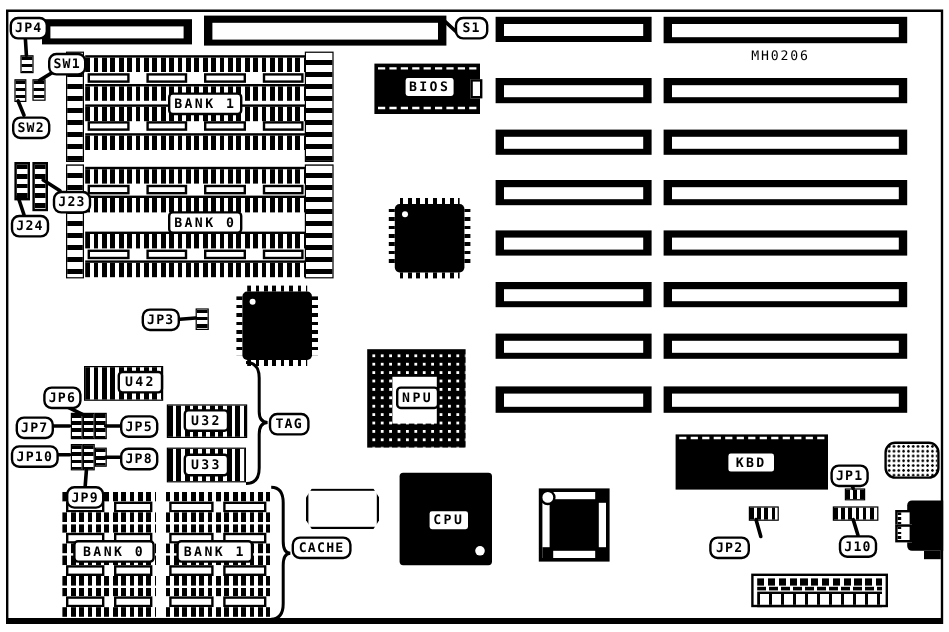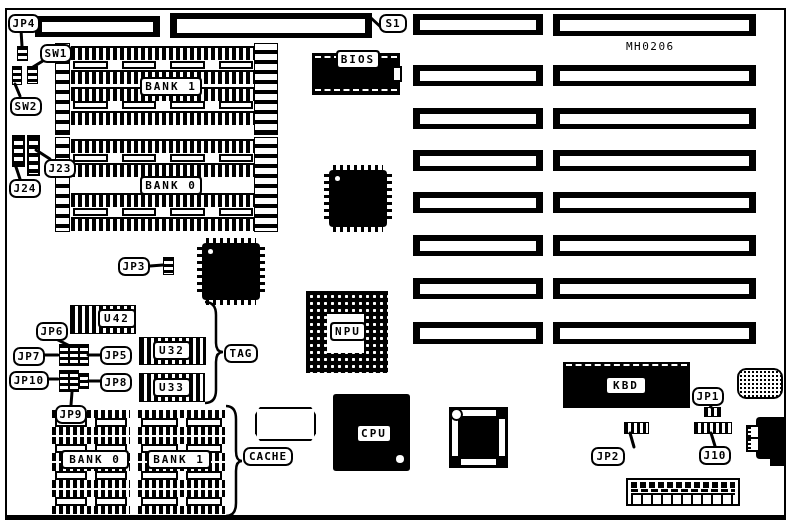--- a/index.html
+++ b/index.html
@@ -204,21 +204,21 @@
       </div>
     <div class="comb" style="left:16px;top:80px;width:184px;height:12px"></div>
   </div>
   <div class="lbl" style="left:140px;top:176px;width:54px">BANK 0</div>
 
   <div class="romchip" style="left:312px;top:53px;width:88px;height:42px">
     <div class="dash" style="top:3px"></div>
     <div class="dash" style="bottom:4px"></div>
     <div class="notch"></div>
   </div>
-  <div class="lbl" style="left:336px;top:50px;width:36px">BIOS</div>
+  <div class="lbl" style="left:336px;top:63px;width:36px">BIOS</div>
 
   <div class="callout" style="left:118px;top:257px;width:24px">JP3</div>
   <div class="jmpv" style="left:163px;top:257px;width:9px;height:16px"></div>
 
   <div class="qfp" style="left:197px;top:238px;width:68px;height:67px">
     <div class="pt ptp" style="top:0"></div>
       <div class="pt pb" style="bottom:0"></div>
     <div class="pl pll"></div>
       <div class="pl plr"></div>
     <div class="body"></div>

